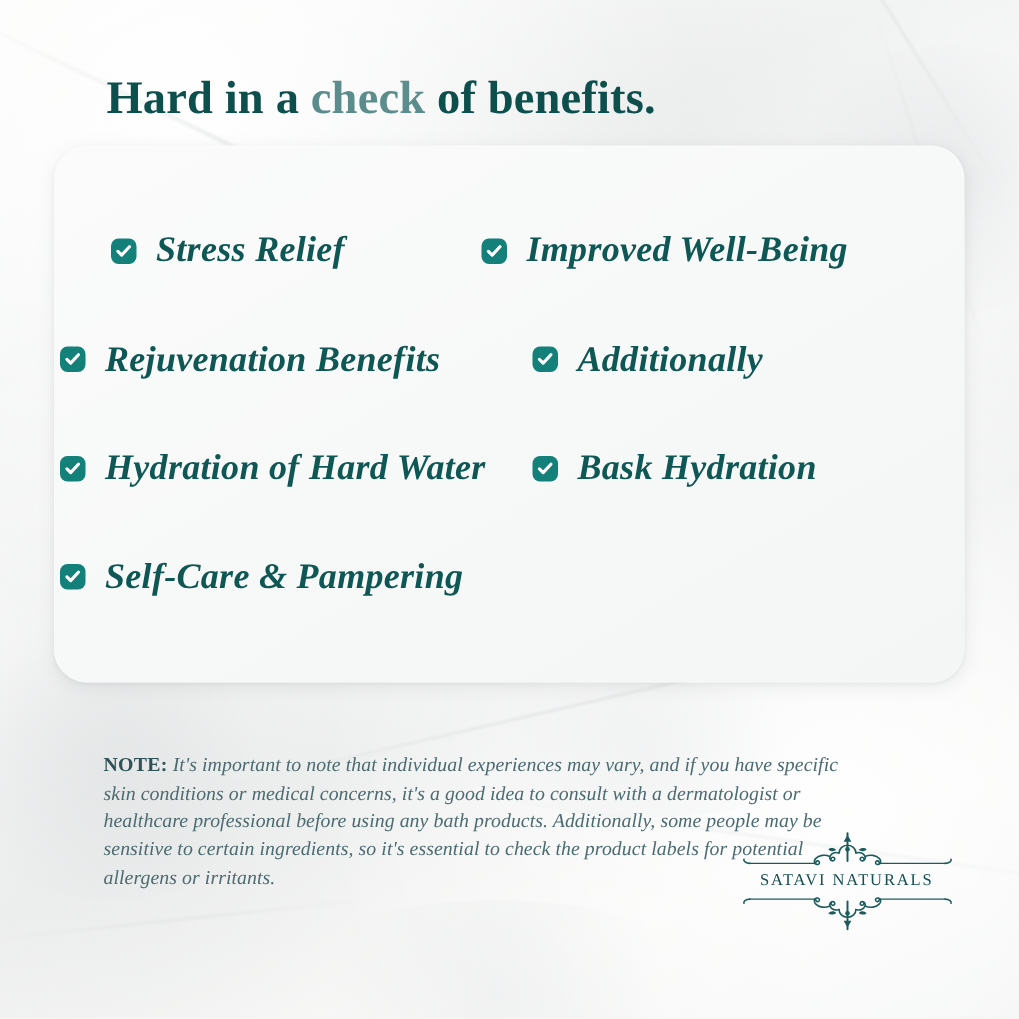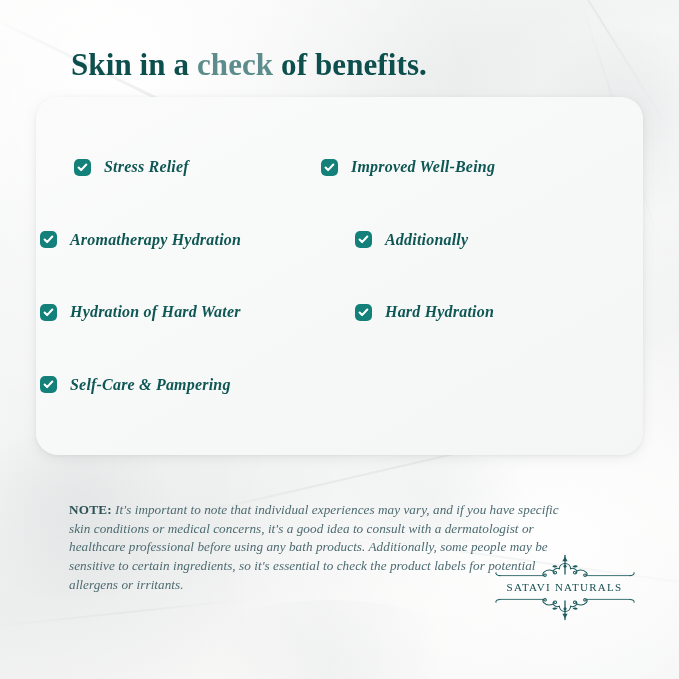--- a/index.html
+++ b/index.html
@@ -102,21 +102,21 @@
     height: 17px;
     border-radius: 5px;
     background: #13807a;
     display: inline-flex;
     align-items: center;
     justify-content: center;
   }
   .check-icon svg { display: block; }
   .benefit-label {
     color: #0e5754;
-    font-size: 16px;
+    font-size: 24px;
     font-weight: bold;
     font-style: italic;
     letter-spacing: 0.2px;
     white-space: nowrap;
     line-height: 1;
   }
 
   
   #note {
     position: absolute;
@@ -165,21 +165,21 @@
   <div class="vein v3"></div>
   <div class="vein v4"></div>
   <div class="vein v5"></div>
   <div class="vein v6"></div>
   <div class="vein v7"></div>
   <div class="smudge s1"></div>
   <div class="smudge s2"></div>
   <div class="smudge s3"></div>
   <div class="smudge s4"></div>
 
-  <h1 id="heading"><span>Skin in a </span><span class="accent">check</span><span> of benefits.</span></h1>
+  <h1 id="heading"><span>Hard in a </span><span class="accent">check</span><span> of benefits.</span></h1>
 
   <div id="benefits-card">
     <div class="benefits-grid">
 
       <div class="benefit-item">
         <span class="check-icon">
           <svg width="11" height="11" viewBox="0 0 11 11" aria-hidden="true">
               <path d="M1.6 5.6 L4.1 8.1 L9.3 2.5" fill="none" stroke="#ffffff" stroke-width="2.1" stroke-linecap="round" stroke-linejoin="round"></path>
             </svg>
         </span>
@@ -195,21 +195,21 @@
         <span class="benefit-label">Improved Well-Being</span>
       </div>
 
 
       <div class="benefit-item col2">
         <span class="check-icon">
           <svg width="11" height="11" viewBox="0 0 11 11" aria-hidden="true">
               <path d="M1.6 5.6 L4.1 8.1 L9.3 2.5" fill="none" stroke="#ffffff" stroke-width="2.1" stroke-linecap="round" stroke-linejoin="round"></path>
             </svg>
         </span>
-        <span class="benefit-label">Aromatherapy Hydration</span>
+        <span class="benefit-label">Rejuvenation Benefits</span>
       </div>
 
       <div class="benefit-item">
         <span class="check-icon">
           <svg width="11" height="11" viewBox="0 0 11 11" aria-hidden="true">
               <path d="M1.6 5.6 L4.1 8.1 L9.3 2.5" fill="none" stroke="#ffffff" stroke-width="2.1" stroke-linecap="round" stroke-linejoin="round"></path>
             </svg>
         </span>
         <span class="benefit-label">Additionally</span>
       </div>
@@ -222,21 +222,21 @@
         </span>
         <span class="benefit-label">Hydration of Hard Water</span>
       </div>
 
       <div class="benefit-item">
         <span class="check-icon">
           <svg width="11" height="11" viewBox="0 0 11 11" aria-hidden="true">
               <path d="M1.6 5.6 L4.1 8.1 L9.3 2.5" fill="none" stroke="#ffffff" stroke-width="2.1" stroke-linecap="round" stroke-linejoin="round"></path>
             </svg>
         </span>
-        <span class="benefit-label">Hard Hydration</span>
+        <span class="benefit-label">Bask Hydration</span>
       </div>
 
       <div class="benefit-item col2">
         <span class="check-icon">
           <svg width="11" height="11" viewBox="0 0 11 11" aria-hidden="true">
               <path d="M1.6 5.6 L4.1 8.1 L9.3 2.5" fill="none" stroke="#ffffff" stroke-width="2.1" stroke-linecap="round" stroke-linejoin="round"></path>
             </svg>
         </span>
         <span class="benefit-label">Self-Care &amp; Pampering</span>
       </div>

